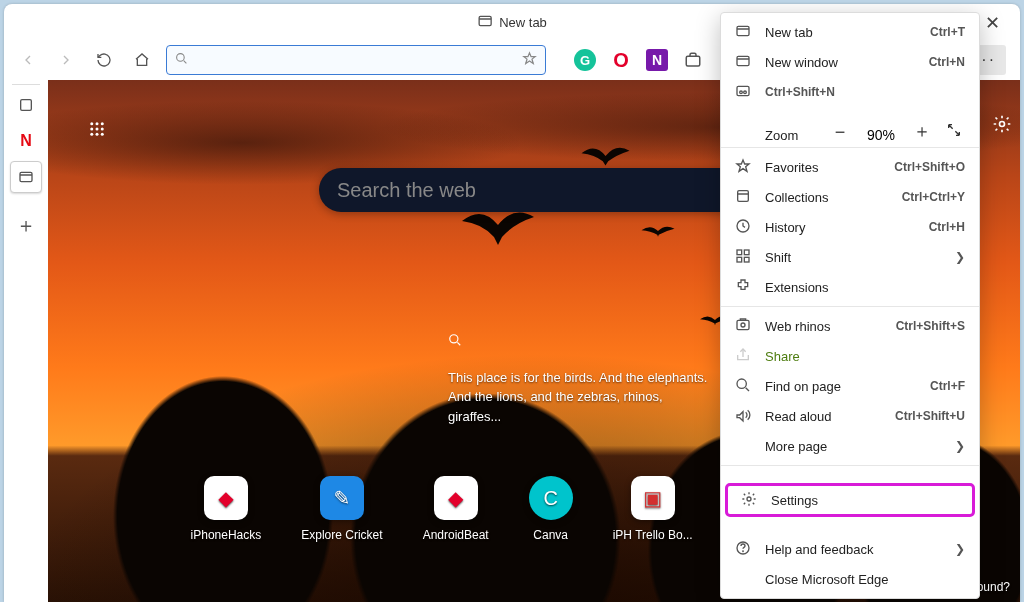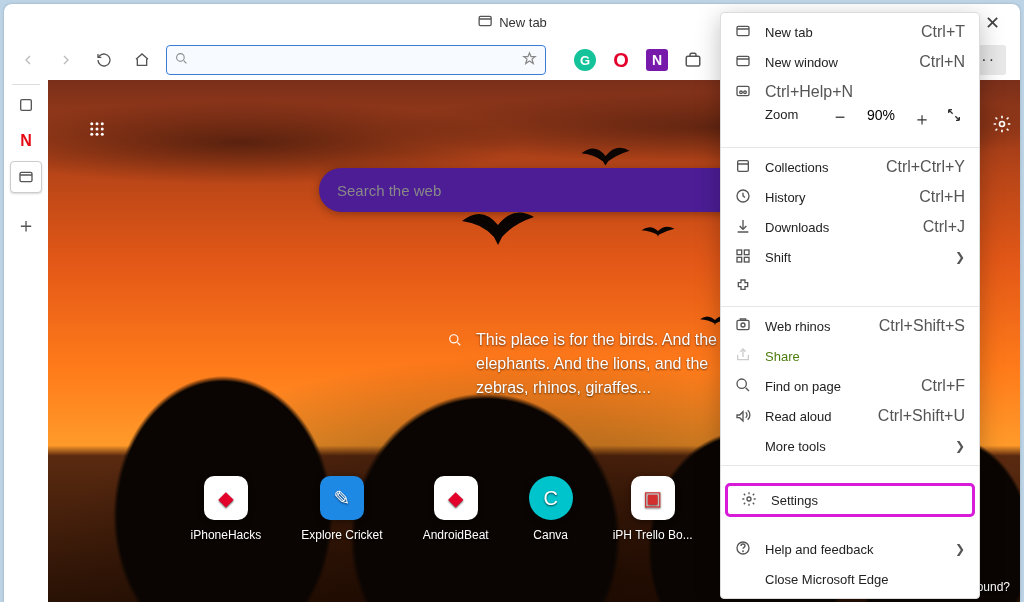--- a/index.html
+++ b/index.html
@@ -58,46 +58,46 @@
   }
   .bird { position:absolute; color:#0a0502; }
   .bird svg { width:100%; height:100%; }
   .bird1 { top:120px; left:410px; width:80px; height:50px; }
   .bird2 { top:60px; left:530px; width:55px; height:32px; }
   .bird3 { top:140px; left:590px; width:40px; height:22px; }
   .bird4 { top:230px; left:650px; width:34px; height:20px; }
 
   .ntp-apps-btn { position:absolute; top:40px; left:40px; color:#fff; font-size:18px; }
   .ntp-gear { position:absolute; top:34px; right:8px; color:#fff; font-size:20px; }
-  .ntp-search { position:absolute; top:88px; left:50%; transform:translateX(-50%); width:430px; height:44px; background:#4c1d95; border-radius:22px; display:flex; align-items:center; padding:0 18px; color:#888; font-size:15px; box-shadow:0 2px 8px rgba(0,0,0,.3);}
-  .ntp-quote { position:absolute; top:248px; left:400px; width:270px; color:#fff; font-size:16px; line-height:1.5; display:flex; gap:14px; text-shadow:0 1px 2px rgba(0,0,0,.6);}
+  .ntp-search { position:absolute; top:88px; left:50%; transform:translateX(-50%); width:430px; height:44px; background:#0f172a; border-radius:22px; display:flex; align-items:center; padding:0 18px; color:#888; font-size:20px; box-shadow:0 2px 8px rgba(0,0,0,.3);}
+  .ntp-quote { position:absolute; top:248px; left:400px; width:270px; color:#fff; font-size:13px; line-height:1.5; display:flex; gap:14px; text-shadow:0 1px 2px rgba(0,0,0,.6);flex-direction:column;}
   .ntp-quote .qicon { font-size:15px; margin-top:3px;}
 
   .quicklinks { position:absolute; bottom:60px; left:0; right:0; display:flex; justify-content:center; gap:40px; padding:0 30px;}
   .ql { display:flex; flex-direction:column; align-items:center; gap:8px; color:#fff; font-size:12px; text-shadow:0 1px 2px rgba(0,0,0,.7);}
   .ql-tile { width:44px; height:44px; background:#fff; border-radius:10px; display:flex; align-items:center; justify-content:center; font-size:20px; box-shadow:0 2px 6px rgba(0,0,0,.4);}
   .ql-tile.red { color:#e3002b; }
   .ql-tile.blue { background:#1e88e5; color:#fff;}
   .ql-tile.canva { background:#00c4cc; color:#fff; border-radius:50%;}
   .ql-tile.yellow { background:#ffd54f; color:#333; border-radius:50%;}
   .ql-tile.green { color:#0a8;}
   .ql-tile.img { color:#d32f2f;}
   .ntp-footer { position:absolute; bottom:8px; right:10px; color:#fff; font-size:12px; text-shadow:0 1px 2px rgba(0,0,0,.6);}
 
   
   .menu { position:absolute; top:8px; right:40px; width:260px; background:#fff; border:1px solid #dcdcdc; border-radius:4px; box-shadow:0 6px 24px rgba(0,0,0,.25); z-index:100; padding:4px 0; }
   .menu-item { display:flex; align-items:center; height:30px; padding:0 14px; font-size:13px; color:#222; gap:14px; }
   .menu-item .micon { width:16px; text-align:center; color:#555; font-size:14px; flex-shrink:0;}
   .menu-item .mlabel { flex:1; }
-  .menu-item .mshort { color:#555; font-size:16px; }
+  .menu-item .mshort { color:#555; font-size:12px;font-weight:bold; }
   .menu-item .mchev { color:#555; font-size:12px;}
   .menu-item.disabled { color:#4d7c0f; }
   .menu-item.disabled .micon { color:#ccc; }
   .menu-sep { height:1px; background:#e6e6e6; margin:4px 0; }
-  .menu-zoom { display:flex; align-items:flex-start; height:36px; padding:0 14px; font-size:13px; gap:10px;}
+  .menu-zoom { display:flex; align-items:flex-end; height:36px; padding:0 14px; font-size:13px; gap:10px;}
   .menu-zoom .zlabel { flex:0 0 auto; margin-right:auto; margin-left:30px; color:#222;}
   .menu-zoom .zbtn { width:22px; text-align:center; color:#333; font-size:18px; cursor:pointer;}
   .menu-zoom .zval { width:40px; text-align:center; font-size:14px;}
   .menu-item.highlighted { outline:3px solid #d81bd8; outline-offset:-1px; border-radius:3px; background:#fff;}
   .menu-item.highlighted-wrap { margin:19px 6px; }
 
   .icon-svg { width:16px; height:16px; }
 </style>
 </head>
 <body>
@@ -281,72 +281,71 @@
           </svg></span>
       <span class="mlabel">New window</span>
       <span class="mshort">Ctrl+N</span>
       </div>
       <div class="menu-item">
         <span class="micon"><svg width="16" height="16" viewBox="0 0 24 24" fill="none" stroke="currentColor" stroke-width="2">
             <rect x="3" y="5" width="18" height="14" rx="2"></rect>
             <circle cx="9" cy="14" r="2"></circle>
             <circle cx="15" cy="14" r="2"></circle>
           </svg></span>
-      <span class="mshort">Ctrl+Help+N</span>
+      <span class="mshort">Ctrl+Shift+N</span>
       </div>
       <div class="menu-zoom">
         <span class="zlabel">Zoom</span>
   <span class="zbtn">−</span>
   <span class="zval">90%</span>
   <span class="zbtn">＋</span>
   <span class="zbtn"><svg width="16" height="16" viewBox="0 0 24 24" fill="none" stroke="#333" stroke-width="2">
             <path d="M4 4l6 6M20 20l-6-6M4 4h5M4 4v5M20 20h-5M20 20v-5"></path>
           </svg></span>
       </div>
       <div class="menu-sep"></div>
       <div class="menu-item">
         <span class="micon"><svg width="16" height="16" viewBox="0 0 24 24" fill="none" stroke="currentColor" stroke-width="2">
+            <path d="M12 3l2.5 6H21l-5 4 2 7-6-4-6 4 2-7-5-4h6.5z"></path>
+          </svg></span>
+      <span class="mlabel">Favorites</span>
+      <span class="mshort">Ctrl+Shift+O</span>
+      </div>
+      <div class="menu-item">
+        <span class="micon"><svg width="16" height="16" viewBox="0 0 24 24" fill="none" stroke="currentColor" stroke-width="2">
             <rect x="4" y="4" width="16" height="16" rx="2"></rect>
             <path d="M4 9h16"></path>
           </svg></span>
       <span class="mlabel">Collections</span>
       <span class="mshort">Ctrl+Ctrl+Y</span>
       </div>
       <div class="menu-item">
         <span class="micon"><svg width="16" height="16" viewBox="0 0 24 24" fill="none" stroke="currentColor" stroke-width="2">
             <circle cx="12" cy="12" r="9"></circle>
             <path d="M12 7v5l3 2"></path>
           </svg></span>
       <span class="mlabel">History</span>
       <span class="mshort">Ctrl+H</span>
-      </div>
-      <div class="menu-item">
-        <span class="micon"><svg width="16" height="16" viewBox="0 0 24 24" fill="none" stroke="currentColor" stroke-width="2">
-            <path d="M12 3v12"></path>
-            <path d="M7 12l5 5 5-5"></path>
-            <path d="M4 21h16"></path>
-          </svg></span>
-      <span class="mlabel">Downloads</span>
-      <span class="mshort">Ctrl+J</span>
       </div>
       <div class="menu-item">
         <span class="micon"><svg width="16" height="16" viewBox="0 0 24 24" fill="none" stroke="currentColor" stroke-width="2">
             <rect x="3" y="3" width="7" height="7"></rect>
             <rect x="14" y="3" width="7" height="7"></rect>
             <rect x="3" y="14" width="7" height="7"></rect>
             <rect x="14" y="14" width="7" height="7"></rect>
           </svg></span>
       <span class="mlabel">Shift</span>
 
       <span class="mchev">❯</span>
       </div>
       <div class="menu-item">
         <span class="micon"><svg width="16" height="16" viewBox="0 0 24 24" fill="none" stroke="currentColor" stroke-width="2">
             <path d="M9 3h6v4h4v6h-4v4H9v-4H5V7h4z"></path>
           </svg></span>
+      <span class="mlabel">Extensions</span>
 
       </div>
       <div class="menu-sep"></div>
       <div class="menu-item">
         <span class="micon"><svg width="16" height="16" viewBox="0 0 24 24" fill="none" stroke="currentColor" stroke-width="2">
             <rect x="3" y="5" width="18" height="14" rx="2"></rect>
             <path d="M8 5V3h8v2"></path>
             <circle cx="12" cy="12" r="3"></circle>
           </svg></span>
       <span class="mlabel">Web rhinos</span>
@@ -373,21 +372,21 @@
         <span class="micon"><svg width="16" height="16" viewBox="0 0 24 24" fill="none" stroke="currentColor" stroke-width="2">
             <path d="M3 12h4l5-5v14l-5-5H3z"></path>
             <path d="M16 8a5 5 0 010 8"></path>
             <path d="M19 5a9 9 0 010 14"></path>
           </svg></span>
       <span class="mlabel">Read aloud</span>
       <span class="mshort">Ctrl+Shift+U</span>
       </div>
       <div class="menu-item">
         <span class="micon"></span>
-      <span class="mlabel">More tools</span>
+      <span class="mlabel">More page</span>
 
       <span class="mchev">❯</span>
       </div>
       <div class="menu-sep"></div>
       <div class="menu-item highlighted highlighted-wrap">
         <span class="micon"><svg width="16" height="16" viewBox="0 0 24 24" fill="none" stroke="currentColor" stroke-width="2">
             <circle cx="12" cy="12" r="3"></circle>
             <path d="M12 2v3M12 19v3M4.2 4.2l2.1 2.1M17.7 17.7l2.1 2.1M2 12h3M19 12h3M4.2 19.8l2.1-2.1M17.7 6.3l2.1-2.1"></path>
           </svg></span>
       <span class="mlabel">Settings</span>

